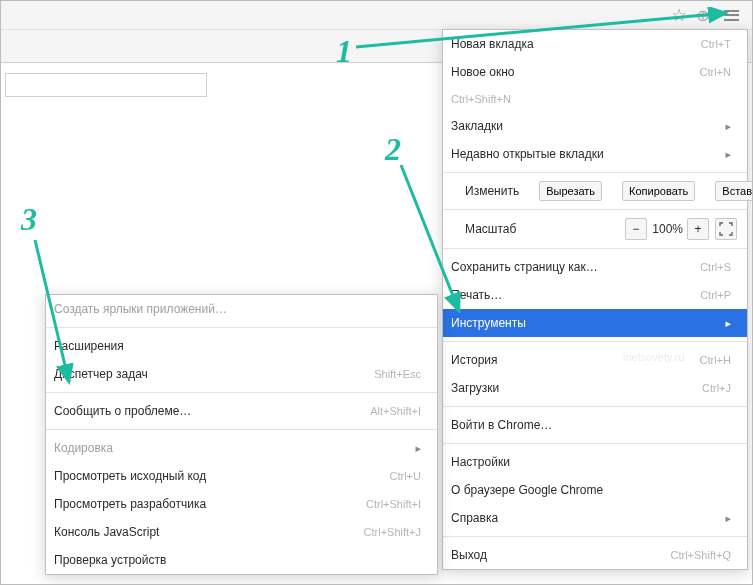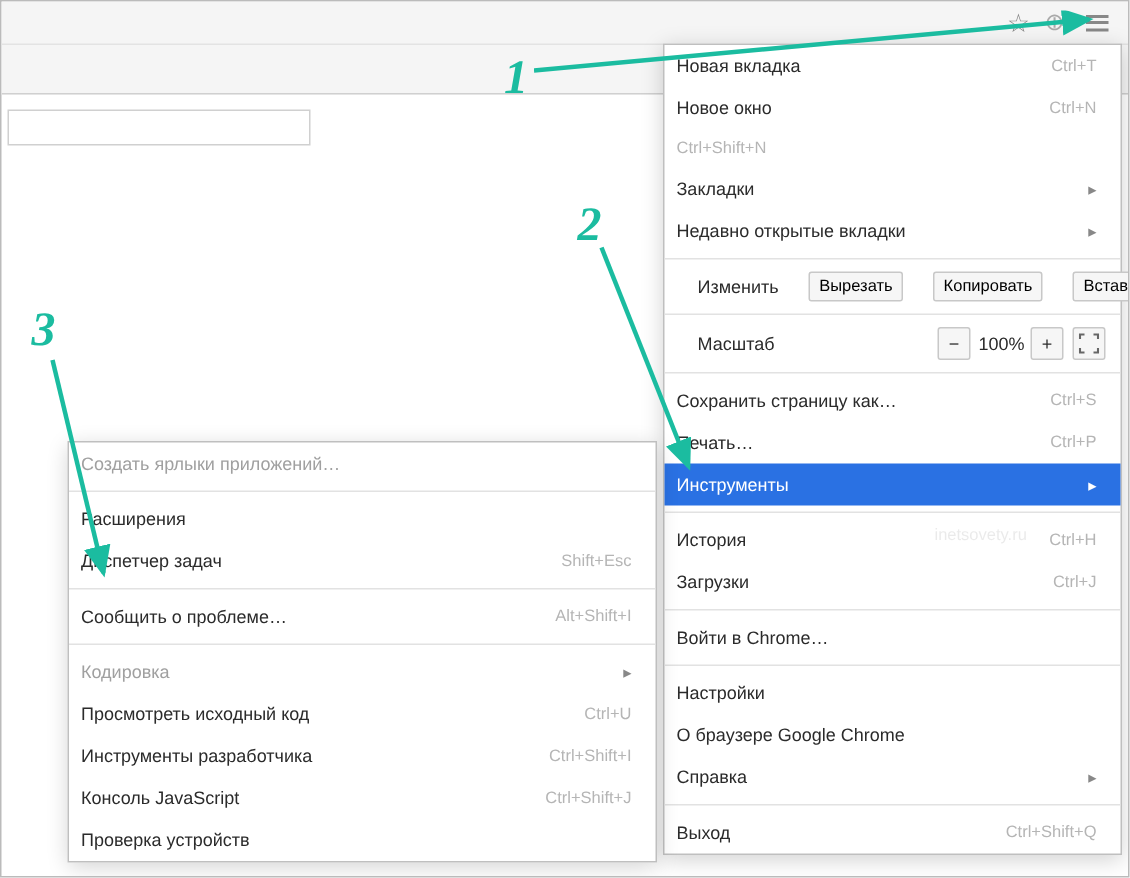--- a/index.html
+++ b/index.html
@@ -158,21 +158,21 @@
   <div class="sep"></div>
   <div class="menu-item disabled">
     <span>Кодировка</span>
     <span class="arrow">▸</span>
   </div>
   <div class="menu-item">
     <span>Просмотреть исходный код</span>
     <span class="shortcut">Ctrl+U</span>
   </div>
   <div class="menu-item">
-    <span>Инструменты разработчика</span>
+    <span>Просмотреть разработчика</span>
     <span class="shortcut">Ctrl+Shift+I</span>
   </div>
   <div class="menu-item">
     <span>Консоль JavaScript</span>
     <span class="shortcut">Ctrl+Shift+J</span>
   </div>
   <div class="menu-item">
     <span>Проверка устройств</span>
   </div>
 </div>

